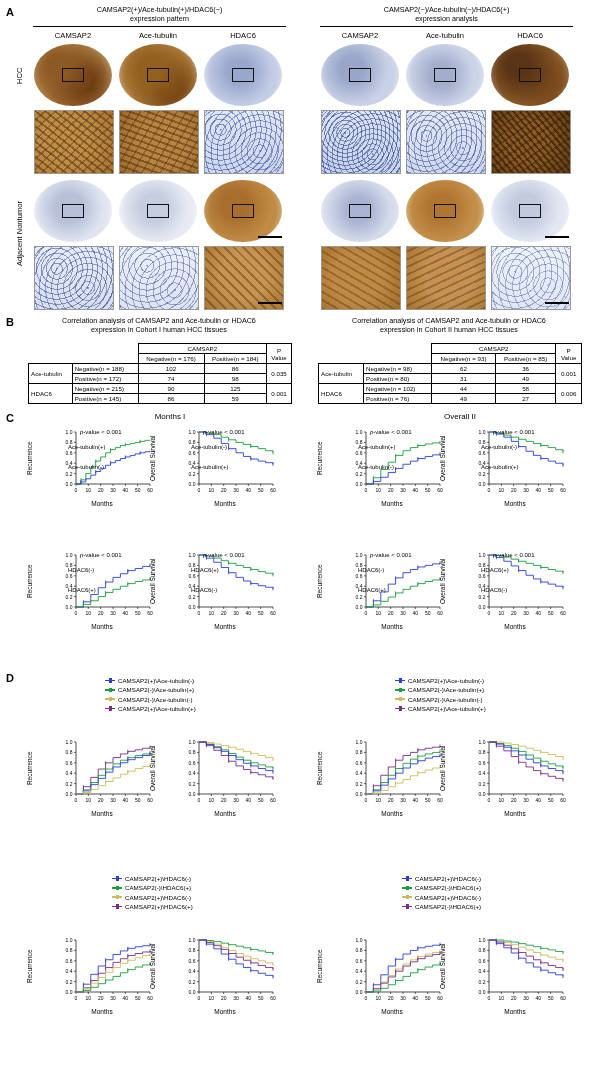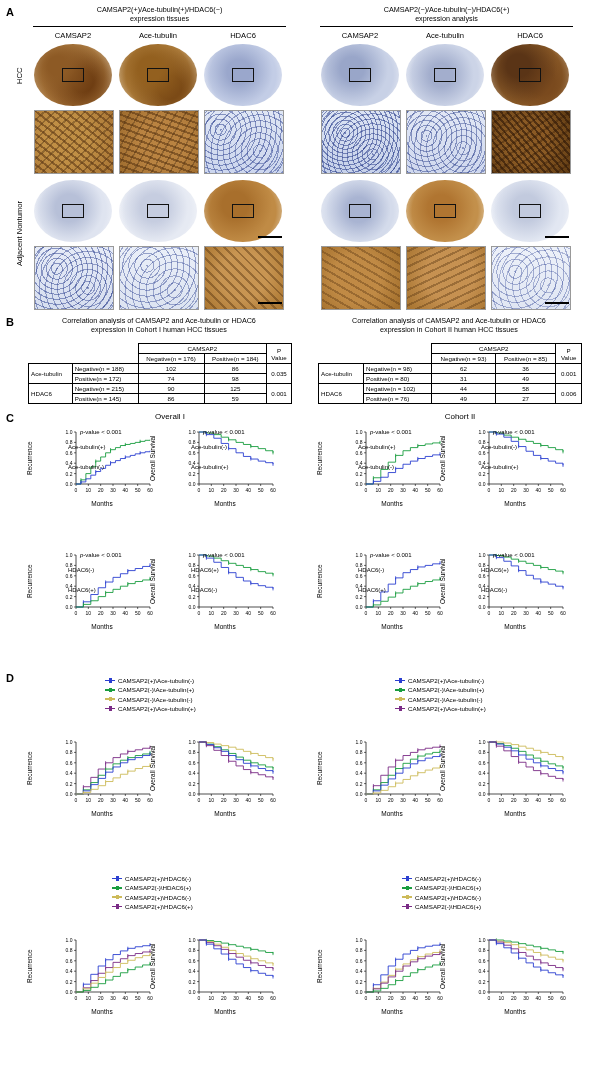--- a/index.html
+++ b/index.html
@@ -28,21 +28,21 @@
   .legendbox .sw{width:10px;height:1.5px;display:inline-block;position:relative;}
   .legendbox .sw::after{content:"";position:absolute;left:3.5px;top:-1.6px;width:3px;height:4.6px;background:inherit;}
   .ann{position:absolute;font-size:6px;}
 </style>
 </head>
 <body>
 
 <div class="panel-letter" style="left:6px;top:6px;">A</div>
 
 <div class="hdr" style="left:33px;top:5px;width:253px;white-space:pre-line;">CAMSAP2(+)/Ace-tubulin(+)/HDAC6(−)
-expression tissues</div>
+expression pattern</div>
 <div class="hdr" style="left:320px;top:5px;width:253px;white-space:pre-line;">CAMSAP2(−)/Ace-tubulin(−)/HDAC6(+)
 expression analysis</div>
 
 <div style="position:absolute;left:33px;top:26px;width:253px;height:1px;background:#000;"></div>
 <div style="position:absolute;left:320px;top:26px;width:253px;height:1px;background:#000;"></div>
 
 <div class="colhdr" style="left:32px;top:31px;width:82px;">CAMSAP2</div>
 <div class="colhdr" style="left:117px;top:31px;width:82px;">Ace-tubulin</div>
 <div class="colhdr" style="left:202px;top:31px;width:82px;">HDAC6</div>
 <div class="colhdr" style="left:319px;top:31px;width:82px;">CAMSAP2</div>
@@ -250,22 +250,22 @@
   </tr>
   <tr>
     <td style="text-align:left;">Positive(n = 76)</td>
     <td>49</td>
     <td>27</td>
   </tr>
 </tbody>
   </table>
 
 <div class="panel-letter" style="left:6px;top:412px;">C</div>
-<div class="cohort-title" style="left:60px;top:412px;width:220px;">Overall I</div>
-<div class="cohort-title" style="left:350px;top:412px;width:220px;">Cohort II</div>
+<div class="cohort-title" style="left:60px;top:412px;width:220px;">Months I</div>
+<div class="cohort-title" style="left:350px;top:412px;width:220px;">Overall II</div>
 
 <div id="charts-root">
     <div class="chart" style="left: 50px; top: 426px;">
       <svg width="106" height="74">
         <line x1="26" y1="6" x2="26" y2="58" stroke="#000" stroke-width="0.7"></line>
         <line x1="26" y1="58" x2="100" y2="58" stroke="#000" stroke-width="0.7"></line>
         <line x1="24" y1="58" x2="26" y2="58" stroke="#000" stroke-width="0.6"></line>
         <text x="22.5" y="60" font-size="5" text-anchor="end" font-family="Liberation Sans">0.0</text>
         <line x1="24" y1="47.6" x2="26" y2="47.6" stroke="#000" stroke-width="0.6"></line>
         <text x="22.5" y="49.6" font-size="5" text-anchor="end" font-family="Liberation Sans">0.2</text>

